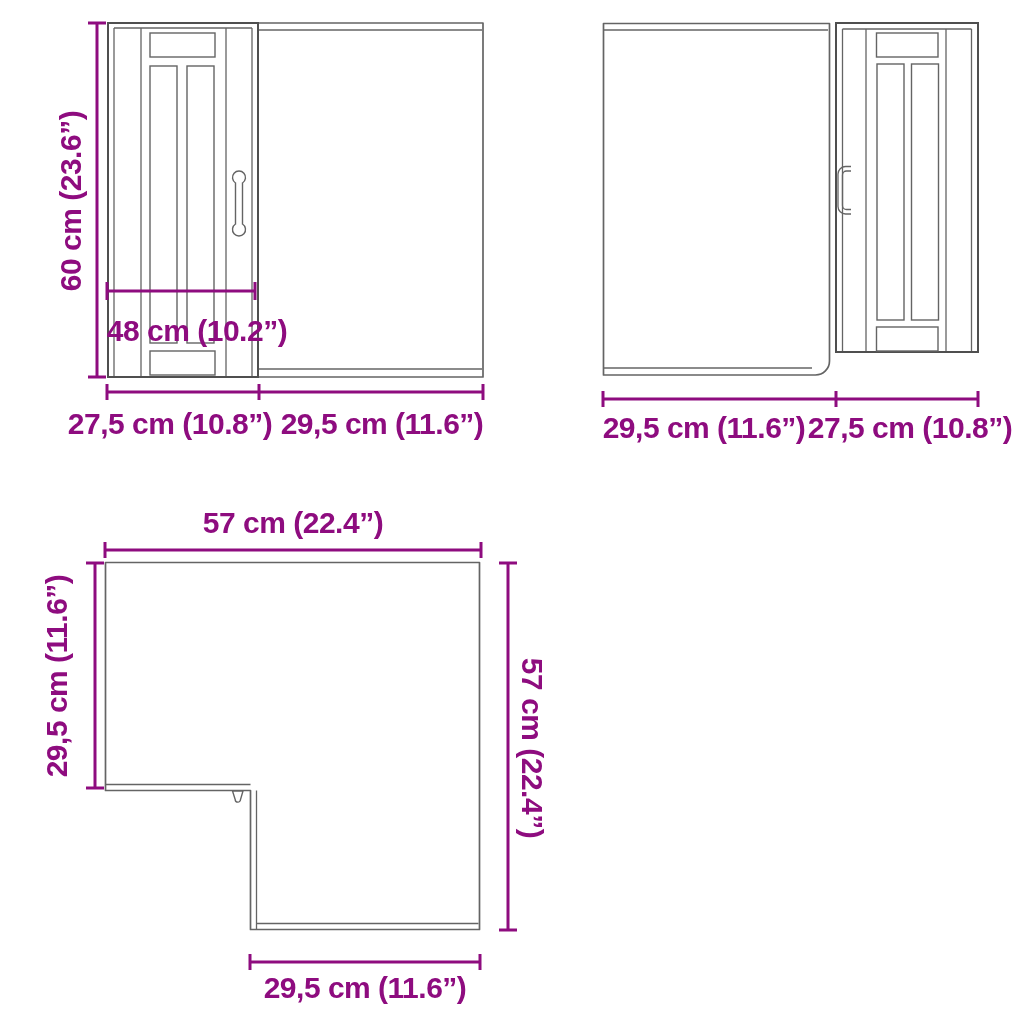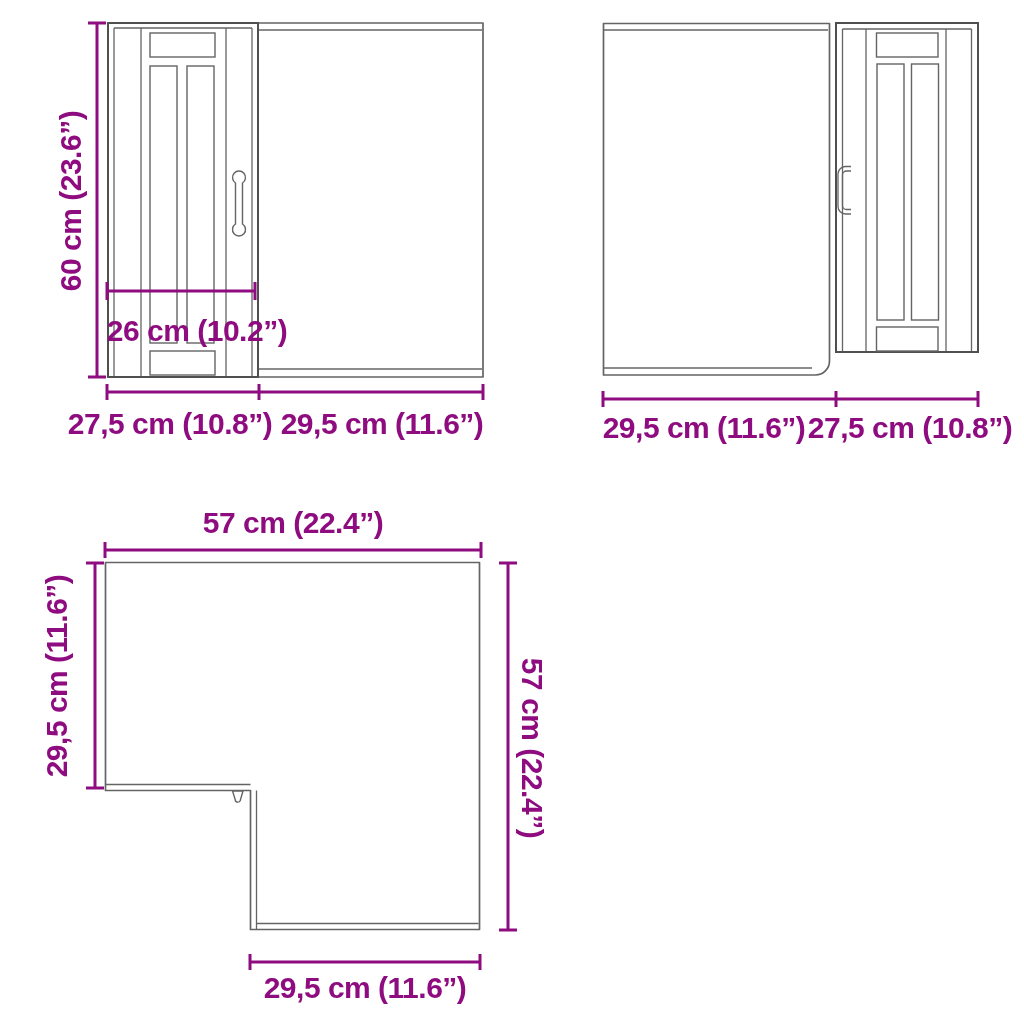--- a/index.html
+++ b/index.html
@@ -138,21 +138,21 @@
 
       <g class="dim">
         <line x1="250" y1="962" x2="480" y2="962"></line>
         <line x1="250" y1="954" x2="250" y2="970"></line>
         <line x1="480" y1="954" x2="480" y2="970"></line>
       </g>
     </g>
   </svg>
 
   <div class="label rot-ccw" style="left:71px;  top:201px;">60 cm (23.6”)</div>
-  <div class="label" style="left:197px; top:331px;">26 cm (10.2”)</div>
+  <div class="label" style="left:197px; top:331px;">48 cm (10.2”)</div>
   <div class="label" style="left:170px; top:424px;">27,5 cm (10.8”)</div>
   <div class="label" style="left:382px; top:424px;">29,5 cm (11.6”)</div>
   <div class="label" style="left:704px; top:428px;">29,5 cm (11.6”)</div>
   <div class="label" style="left:910px; top:428px;">27,5 cm (10.8”)</div>
   <div class="label" style="left:293px; top:523px;">57 cm (22.4”)</div>
   <div class="label rot-ccw" style="left:57px;  top:676px;">29,5 cm (11.6”)</div>
   <div class="label rot-cw" style="left:532px; top:748px;">57 cm (22.4”)</div>
   <div class="label" style="left:365px; top:988px;">29,5 cm (11.6”)</div>
 </div>
 

